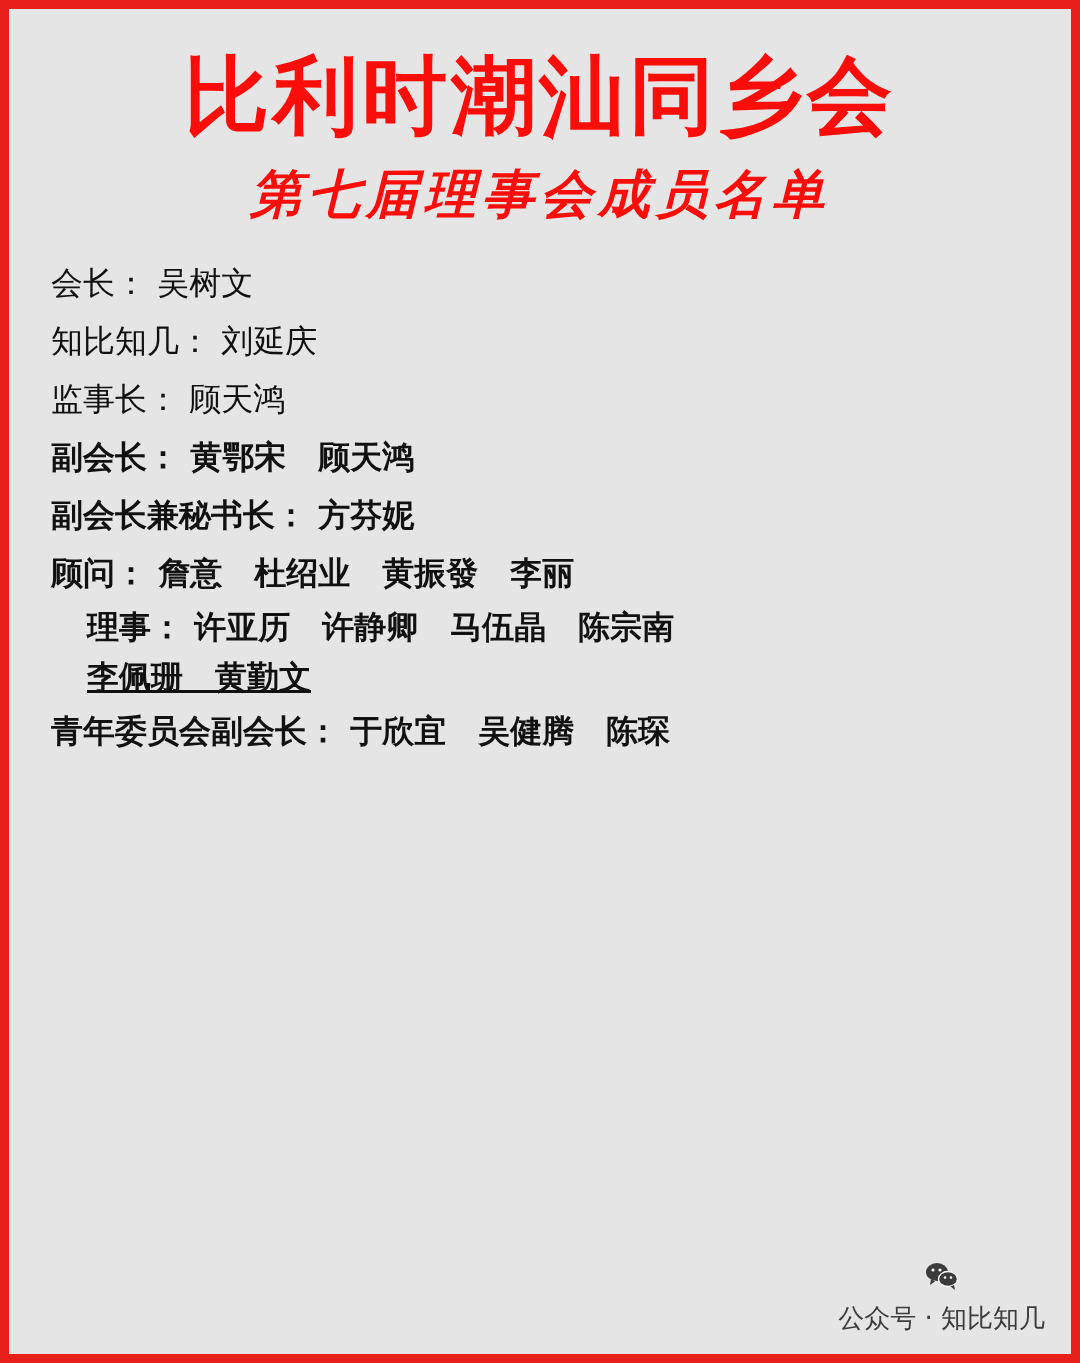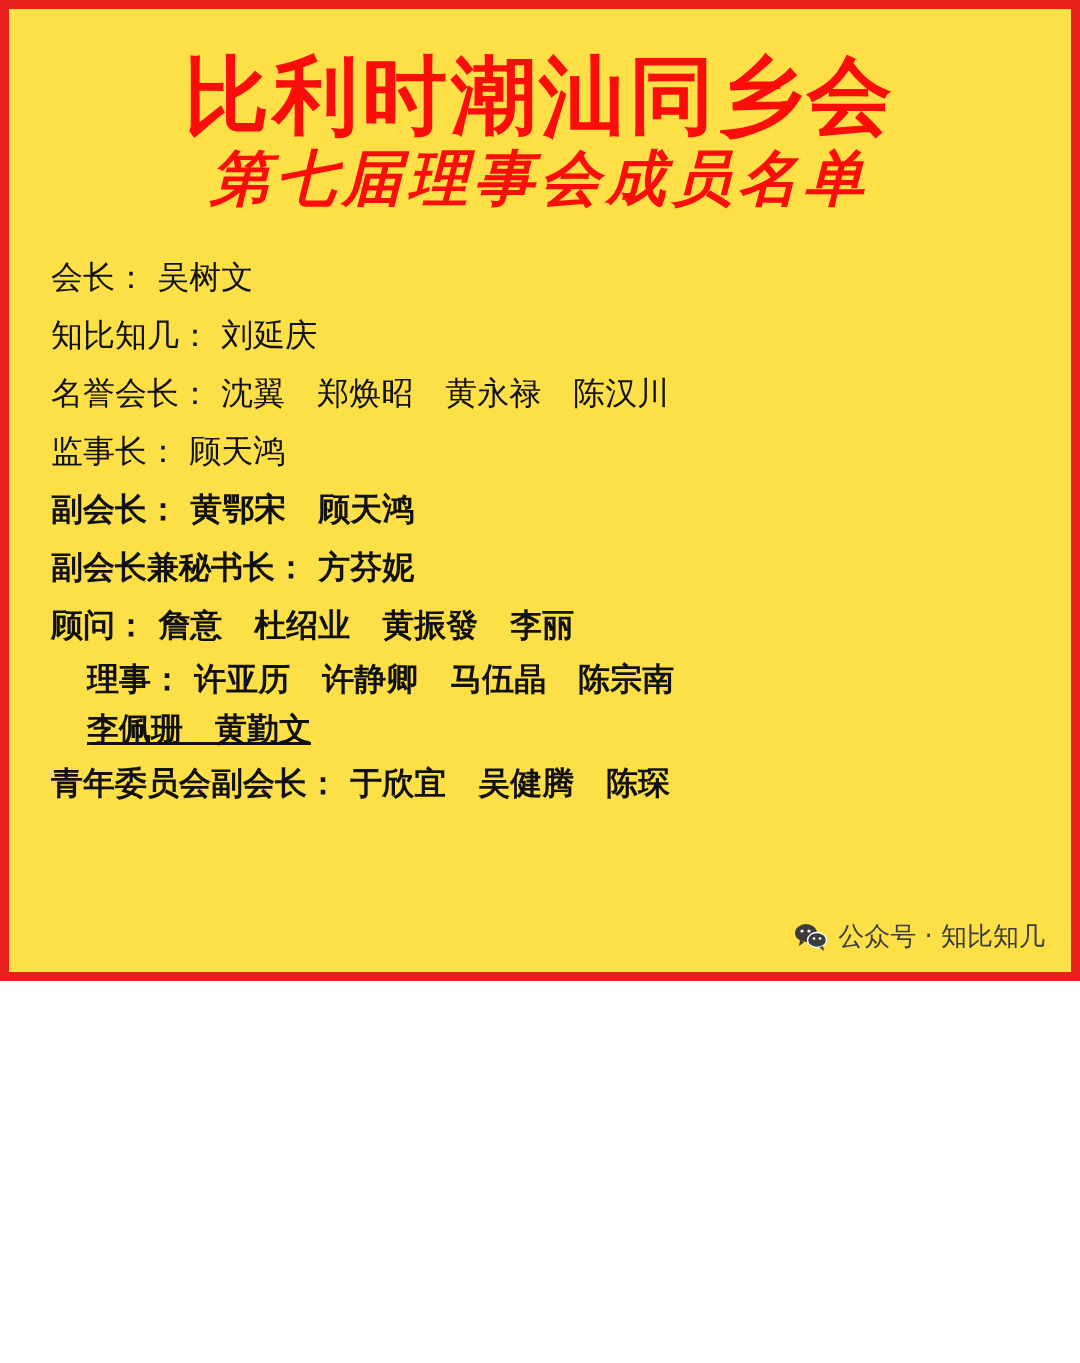--- a/index.html
+++ b/index.html
@@ -9,22 +9,22 @@
   body {
     width: 1080px;
     height: 1363px;
     background: #ffffff;
     font-family: "Liberation Sans", sans-serif;
     overflow: hidden;
   }
   .poster {
     position: relative;
     width: 1080px;
-    height: 981px;
-    background: #fde047;
+    height: 1363px;
+    background: #e5e5e5;
     box-sizing: border-box;
     border: 9px solid #e8201c;
     padding: 0;
   }
   .inner {
     position: absolute;
     top: 0;
     left: 0;
     right: 0;
     bottom: 0;
@@ -41,26 +41,26 @@
     color: #fb0d0a;
     font-weight: bold;
     font-size: 85px;
     line-height: 1.1;
     letter-spacing: 4px;
     font-family: "DejaVu Sans", "Liberation Sans", sans-serif;
   }
   .title-sub {
     color: #fb0d0a;
     font-weight: bold;
-    font-size: 60px;
+    font-size: 52px;
     line-height: 1.15;
     letter-spacing: 6px;
     font-style: italic;
-    font-family: Liberation Mono, monospace;
-    margin-top: 6px;
+    font-family: Liberation Sans, sans-serif;
+    margin-top: 22px;
   }
   .roster {
     margin-top: 30px;
     padding-left: 8px;
     display: flex;
     flex-direction: column;
   }
   .row {
     display: block;
     color: #111111;
@@ -94,20 +94,21 @@
   .footer {
     position: absolute;
     right: 26px;
     bottom: 18px;
     display: flex;
     align-items: center;
     gap: 10px;
     color: #3c3c3c;
     font-size: 26px;
     font-family: "DejaVu Sans", "Liberation Sans", sans-serif;
+    flex-direction: column;
   }
   .wechat-icon {
     width: 34px;
     height: 30px;
     display: inline-block;
   }
 </style>
 </head>
 <body>
 
@@ -124,24 +125,20 @@
       <div class="row plain">
         <span class="label">会长：</span>
         <span class="names">吴树文</span>
       </div>
 
       <div class="row plain">
         <span class="label">知比知几：</span>
         <span class="names">刘延庆</span>
       </div>
 
-      <div class="row plain">
-        <span class="label">名誉会长：</span>
-        <span class="names">沈翼　郑焕昭　黄永禄　陈汉川</span>
-      </div>
 
       <div class="row plain">
         <span class="label">监事长：</span>
         <span class="names">顾天鸿</span>
       </div>
 
       <div class="row bold">
         <span class="label">副会长：</span>
         <span class="names">黄鄂宋　顾天鸿</span>
       </div>

